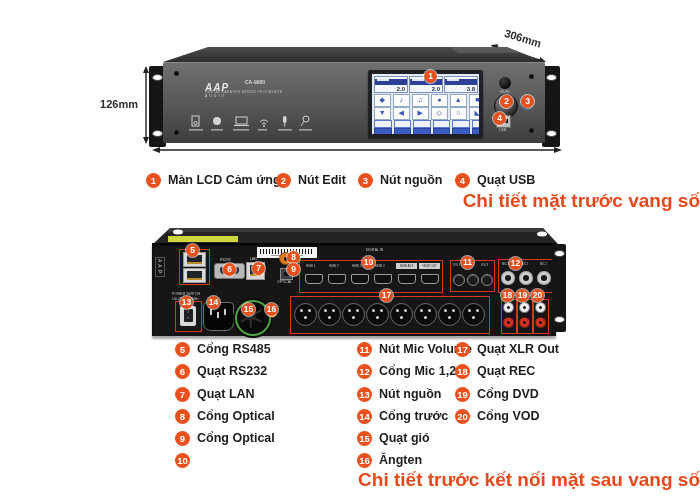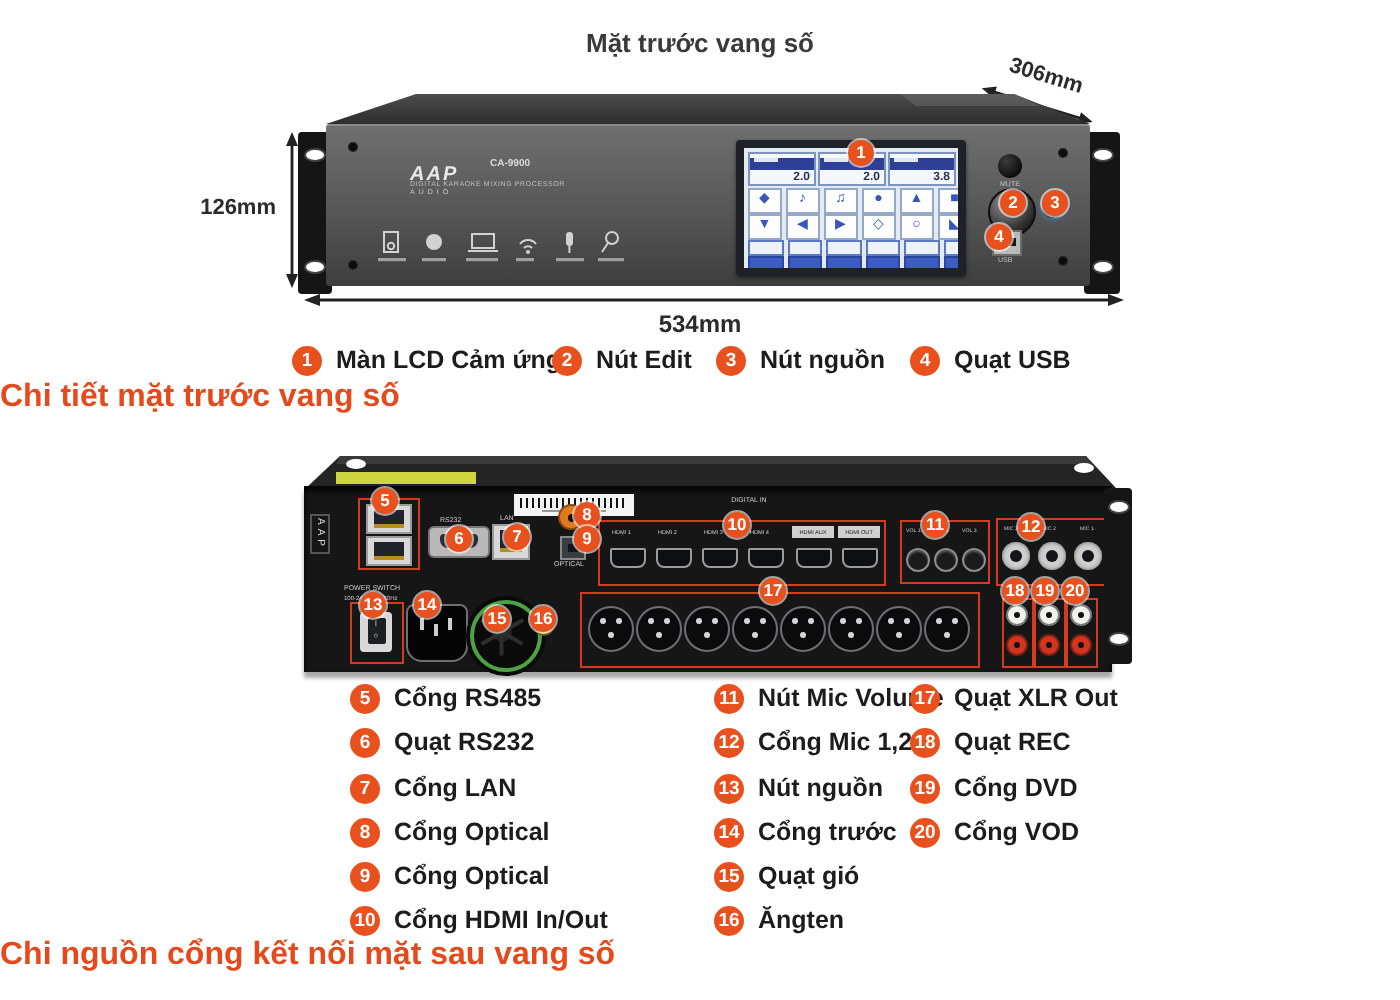--- a/index.html
+++ b/index.html
@@ -8,22 +8,22 @@
   .abs{position:absolute;}
   
   .co{position:absolute;width:13px;height:13px;border-radius:50%;background:#e8511e;color:#fff;
       font-weight:bold;font-size:8.5px;line-height:13px;text-align:center;
       box-shadow:0 0 0 1px rgba(255,255,255,.6);z-index:6;}
   
   .leg{position:absolute;display:flex;align-items:center;gap:7px;height:16px;}
   .lc{width:15px;height:15px;border-radius:50%;background:#e8511e;color:#fff;font-weight:bold;
       font-size:9.5px;line-height:15px;text-align:center;flex:0 0 auto;}
   .ll{font-size:12.5px;font-weight:bold;color:#1c1c1c;white-space:nowrap;}
-  .heading-red{position:absolute;left:0;width:700px;text-align:left;font-weight:bold;
-      font-size:16px;color:#e64a1c;}
+  .heading-red{position:absolute;left:0;width:700px;text-align:right;font-weight:bold;
+      font-size:19px;color:#e64a1c;}
   .dim{color:#2b2b2b;font-size:11px;font-weight:bold;}
   
   .ear{position:absolute;background:#151515;border-radius:2px;}
   .oval{position:absolute;width:9px;height:5px;border-radius:50%;background:#fff;border:1px solid #444;}
   .screw{position:absolute;width:5px;height:5px;border-radius:50%;background:#0c0c0c;
       box-shadow:inset 0 0 1px #555;}
   .lcd-meter{width:32px;height:15px;background:#f5f8fb;border:1px solid #7d94c0;position:absolute;top:2px;}
   .lcd-meter .hd{height:6px;background:#2e3f96;}
   .lcd-meter .hd i{display:block;width:12px;height:2px;background:#dfe6f5;margin:2px 0 0 2px;}
   .lcd-meter .val{font-size:6px;font-weight:bold;color:#24314f;text-align:right;padding-right:2px;line-height:8px;}
@@ -50,21 +50,20 @@
   .rca.white{background:#f0f0ee;box-shadow:0 0 0 1px #7c7c7c;}
   .rca.red{background:#d3341f;box-shadow:0 0 0 1px #7c2014;}
   .hdmi{position:absolute;width:16px;height:8px;background:#0e0f12;border:1px solid #9b9b9b;
       border-radius:1px 1px 4px 4px;}
 </style>
 </head>
 <body>
 
 <div class="stage">
 
-  <div class="abs" style="left:0;top:14px;width:700px;text-align:center;font-size:13px;font-weight:bold;color:#3a3a3a;">Mặt trước vang số</div>
 
   <div class="abs" style="left:497px;top:24px;transform:rotate(17deg);transform-origin:left top;">
     <div class="dim" style="text-align:center;width:58px;">306mm</div>
     <svg width="58" height="8">
       <line x1="5" y1="4" x2="53" y2="4" stroke="#222" stroke-width="1.4"></line>
       <polygon points="0,4 7,1 7,7" fill="#222"></polygon>
       <polygon points="58,4 51,1 51,7" fill="#222"></polygon>
     </svg>
   </div>
 
@@ -208,21 +207,20 @@
     <polygon points="5,0 2,7 8,7" fill="#222"></polygon>
     <polygon points="5,78 2,71 8,71" fill="#222"></polygon>
   </svg>
   <div class="abs dim" style="left:98px;top:98px;width:40px;text-align:right;">126mm</div>
 
   <svg class="abs" style="left:152px;top:145px;" width="410" height="10">
     <line x1="6" y1="5" x2="404" y2="5" stroke="#222" stroke-width="1.4"></line>
     <polygon points="0,5 8,2 8,8" fill="#222"></polygon>
     <polygon points="410,5 402,2 402,8" fill="#222"></polygon>
   </svg>
-  <div class="abs dim" style="left:0;top:155px;width:700px;text-align:center;font-size:12px;">534mm</div>
 
   <div class="leg" style="left:146px;top:172px;">
     <span class="lc">1</span>
     <span class="ll">Màn LCD Cảm ứng</span>
   </div>
   <div class="leg" style="left:276px;top:172px;">
     <span class="lc">2</span>
     <span class="ll">Nút Edit</span>
   </div>
   <div class="leg" style="left:358px;top:172px;">
@@ -455,33 +453,32 @@
   <div class="leg" style="left:175px;top:341px;">
     <span class="lc">5</span>
       <span class="ll">Cổng RS485</span>
     </div>
   <div class="leg" style="left:175px;top:363px;">
     <span class="lc">6</span>
       <span class="ll">Quạt RS232</span>
     </div>
   <div class="leg" style="left:175px;top:386px;">
     <span class="lc">7</span>
-      <span class="ll">Cổng LAN</span>
+      <span class="ll">Quạt LAN</span>
     </div>
   <div class="leg" style="left:175px;top:408px;">
     <span class="lc">8</span>
       <span class="ll">Cổng Optical</span>
     </div>
   <div class="leg" style="left:175px;top:430px;">
     <span class="lc">9</span>
       <span class="ll">Cổng Optical</span>
     </div>
   <div class="leg" style="left:175px;top:452px;">
     <span class="lc">10</span>
-      <span class="ll">Cổng HDMI In/Out</span>
     </div>
 
   <div class="leg" style="left:357px;top:341px;">
     <span class="lc">11</span>
       <span class="ll">Nút Mic Volume</span>
     </div>
   <div class="leg" style="left:357px;top:363px;">
     <span class="lc">12</span>
       <span class="ll">Cổng Mic 1,2,3</span>
     </div>
@@ -512,14 +509,14 @@
     </div>
   <div class="leg" style="left:455px;top:386px;">
     <span class="lc">19</span>
       <span class="ll">Cổng DVD</span>
     </div>
   <div class="leg" style="left:455px;top:408px;">
     <span class="lc">20</span>
       <span class="ll">Cổng VOD</span>
     </div>
 
-  <div class="heading-red" style="top:469px;">Chi nguồn cổng kết nối mặt sau vang số</div>
+  <div class="heading-red" style="top:469px;">Chi tiết trước kết nối mặt sau vang số</div>
 </div>
 
 </body></html>

